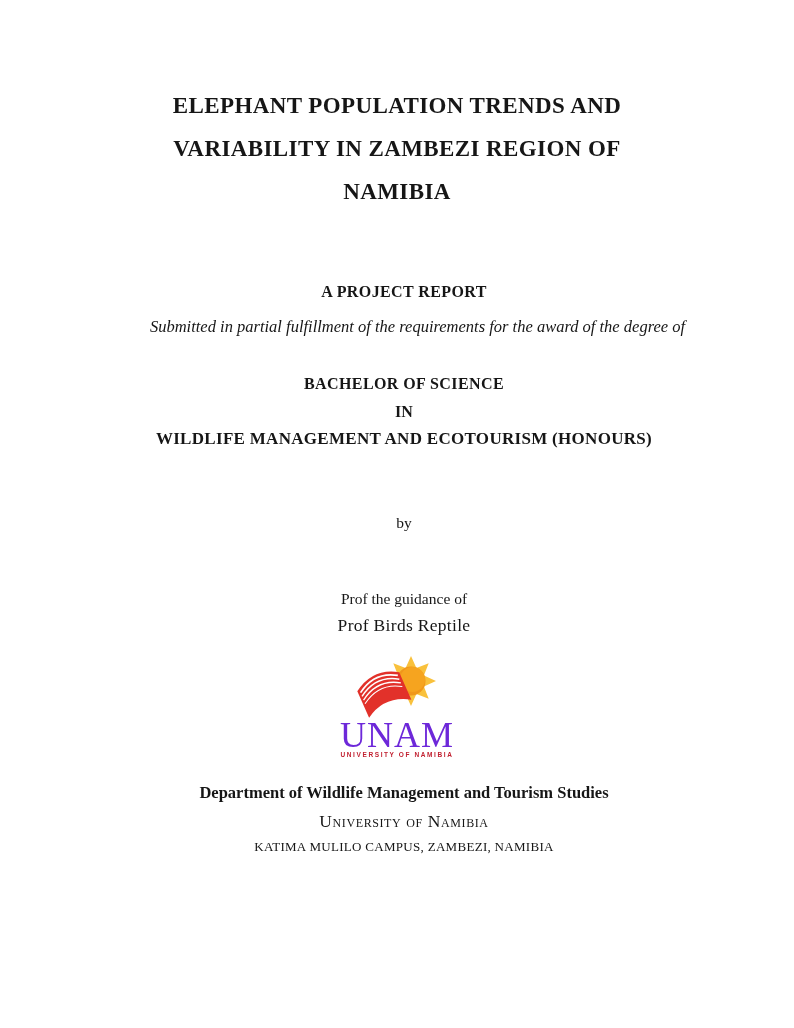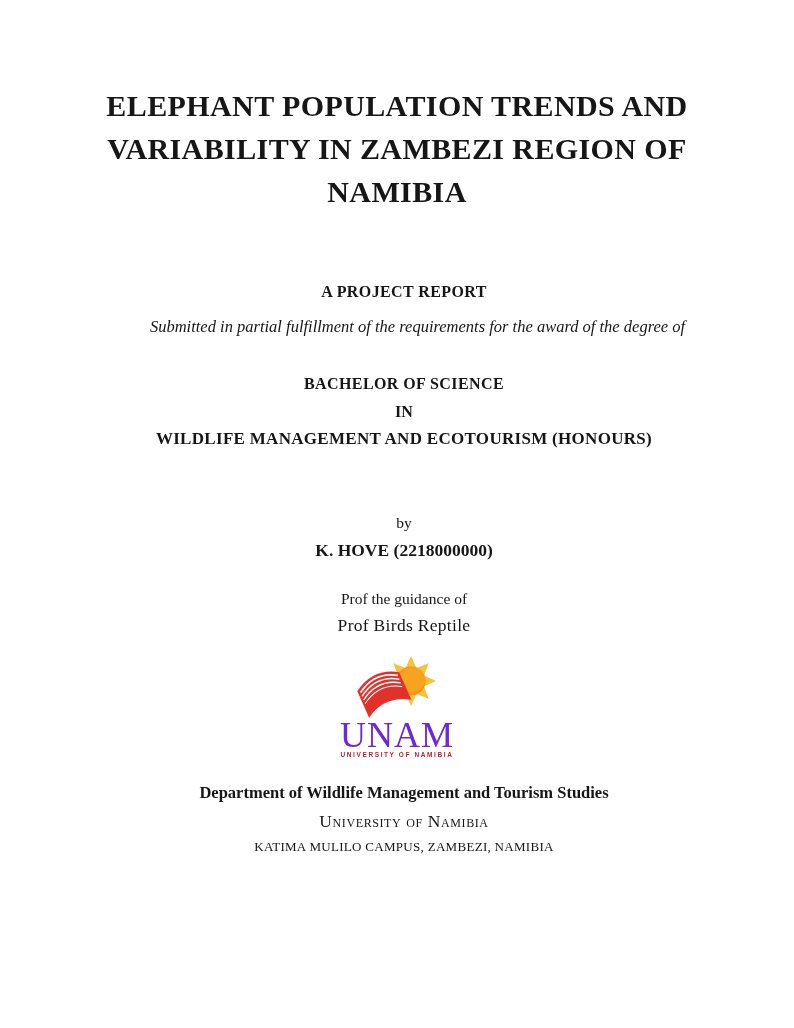--- a/index.html
+++ b/index.html
@@ -10,21 +10,21 @@
     background: #ffffff;
     font-family: "Liberation Serif", serif;
     color: #161616;
     overflow: hidden;
   }
   .line { position: absolute; left: 14px; right: 0; text-align: center; white-space: nowrap; }
 
   .title-block {
     position: absolute; top: 84px; left: 0; right: 0;
     text-align: center;
-    font-size: 30px; font-weight: bold;
+    font-size: 23px; font-weight: bold;
     line-height: 43px; letter-spacing: 0.4px;
   }
 
   .report-type   { top: 283px; font-size: 16px; font-weight: bold; letter-spacing: 0.4px; }
   .submission    { top: 317px; font-size: 16.5px; font-style: italic; padding-left: 27px; }
   .degree-name   { top: 375px; font-size: 16px; font-weight: bold; letter-spacing: 0.4px; }
   .degree-in     { top: 403px; font-size: 16px; font-weight: bold; }
   .degree-prog   { top: 429px; font-size: 17px; font-weight: bold; letter-spacing: 0.3px; }
   .by-label      { top: 514px; font-size: 15.5px; }
   .author-name   { top: 540px; font-size: 17.5px; font-weight: bold; }
@@ -67,21 +67,20 @@
 
   <div class="line report-type">A PROJECT REPORT</div>
 
   <div class="line submission">Submitted in partial fulfillment of the requirements for the award of the degree of</div>
 
   <div class="line degree-name">BACHELOR OF SCIENCE</div>
   <div class="line degree-in">IN</div>
   <div class="line degree-prog">WILDLIFE MANAGEMENT AND ECOTOURISM (HONOURS)</div>
 
   <div class="line by-label">by</div>
-  <div class="line author-name">K. HOVE (2218000000)</div>
 
   <div class="line guidance-lbl">Prof the guidance of</div>
   <div class="line guide-name">Prof Birds Reptile</div>
 
   <div class="logo-block">
     <svg class="logo-art" width="96" height="70" viewBox="0 0 96 70" aria-hidden="true">
 
       <g transform="translate(62,27)">
         <polygon fill="#F9C13C" points="0,-25 5.4,-12.9 17.7,-17.7 12.9,-5.4 25,0 12.9,5.4 17.7,17.7 5.4,12.9 0,25 -5.4,12.9 -17.7,17.7 -12.9,5.4 -25,0 -12.9,-5.4 -17.7,-17.7 -5.4,-12.9"></polygon>
         <circle r="14.5" fill="#F0971B"></circle>

